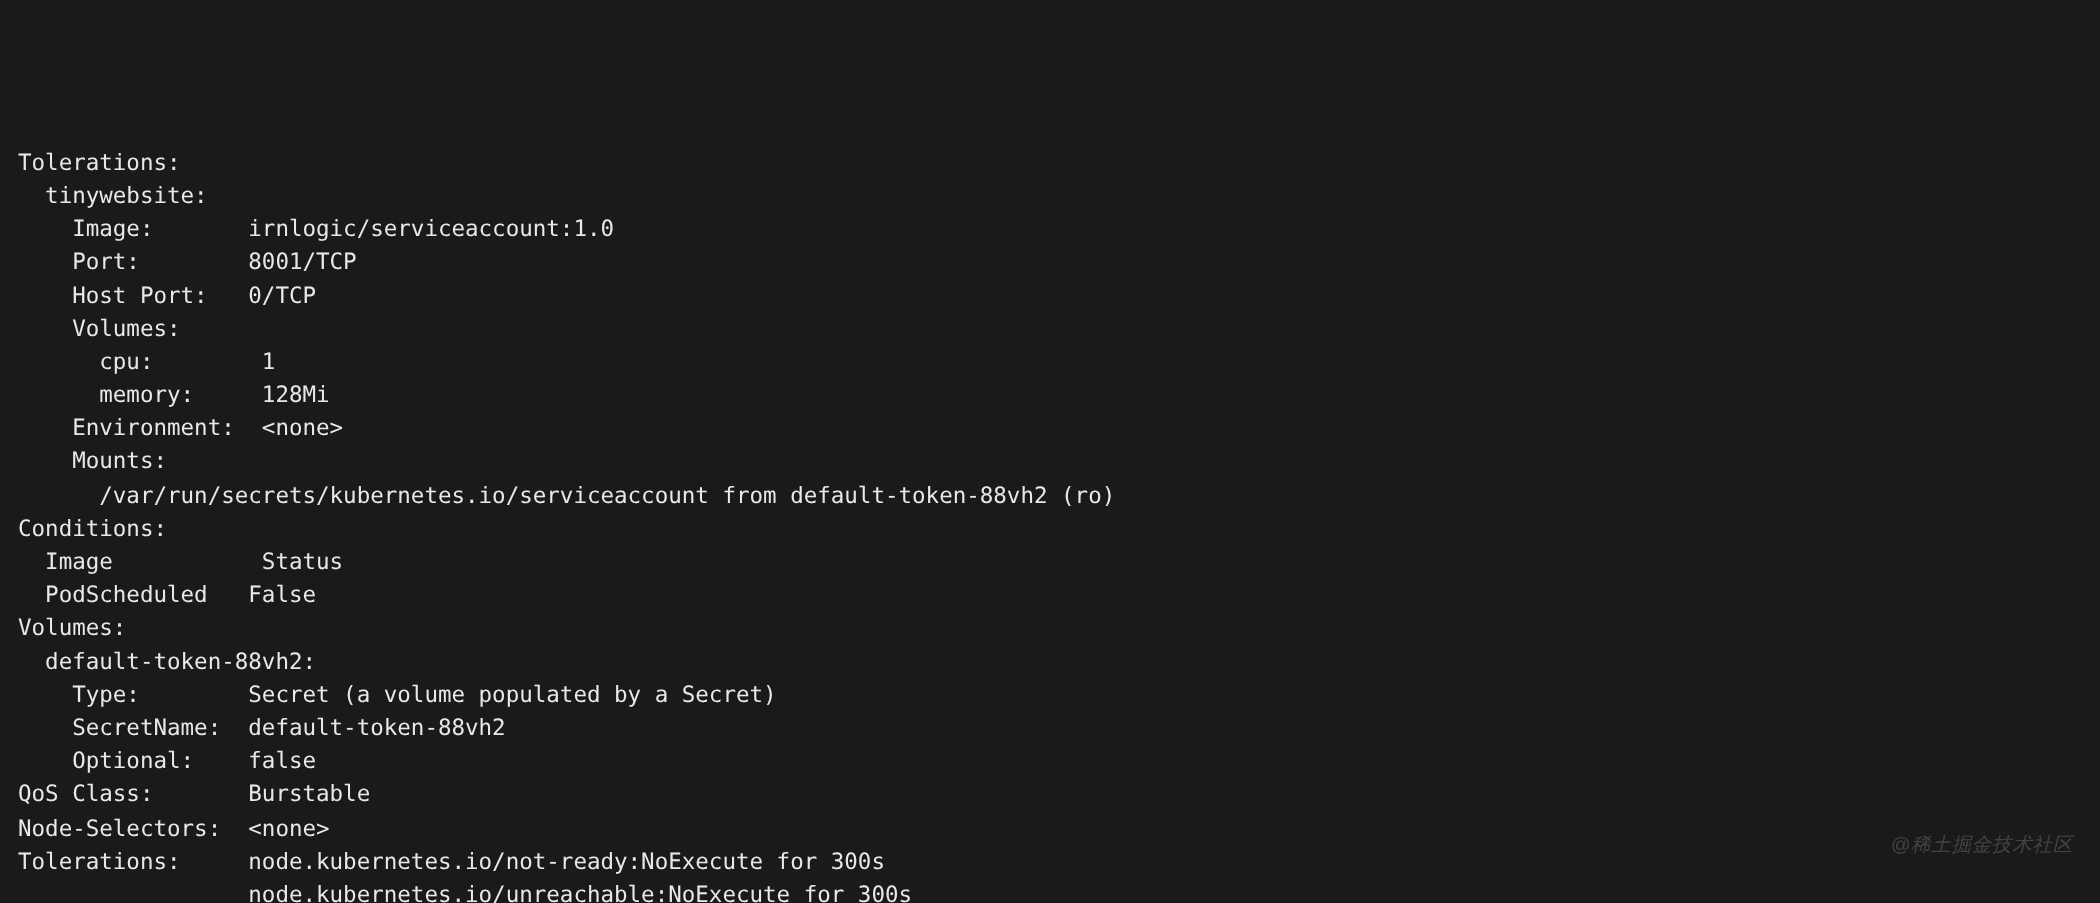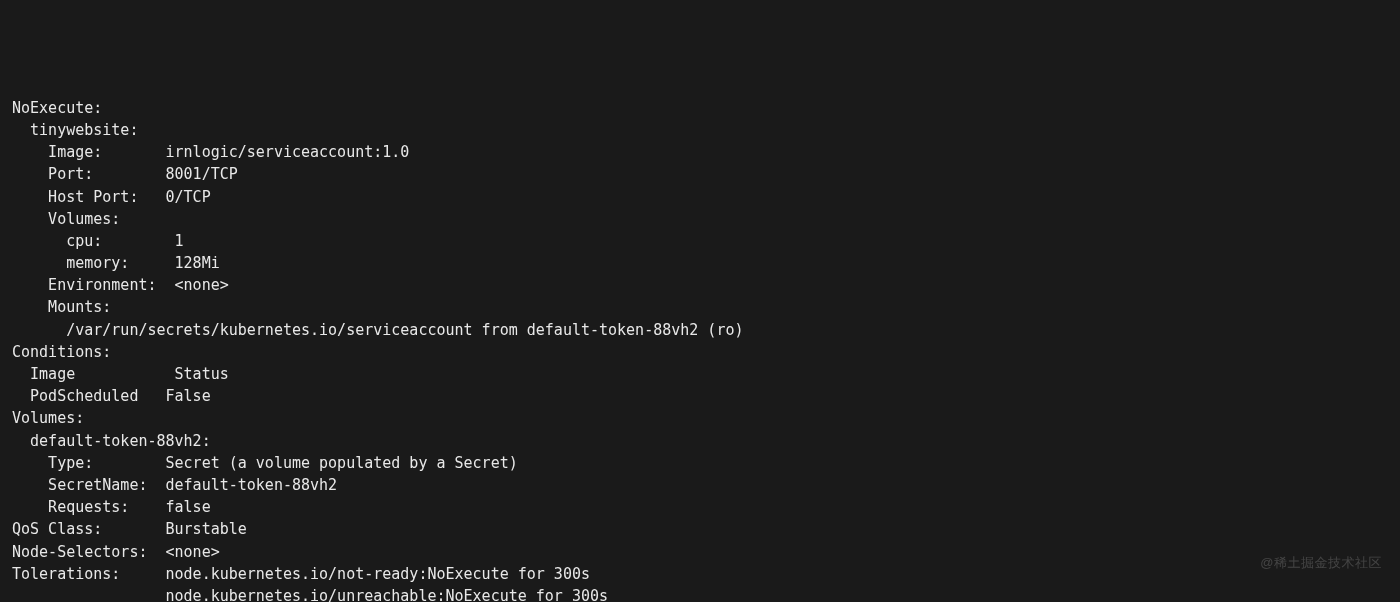--- a/index.html
+++ b/index.html
@@ -22,46 +22,47 @@
     }
     .watermark {
       position: absolute;
       right: 18px;
       bottom: 30px;
       color: rgba(255,255,255,0.18);
       font-family: sans-serif;
       font-size: 13px;
       letter-spacing: 0.5px;
       pointer-events: none;
+      font-style: italic;
     }
   </style>
 </head>
 <body>
 
 
 
-<div><span>NoExecute:</span>
+<div><span>Tolerations:</span>
 <span>  tinywebsite:</span>
 <span>    Image:       irnlogic/serviceaccount:1.0</span>
 <span>    Port:        8001/TCP</span>
 <span>    Host Port:   0/TCP</span>
 <span>    Volumes:</span>
 <span>      cpu:        1</span>
 <span>      memory:     128Mi</span>
 <span>    Environment:  &lt;none&gt;</span>
 <span>    Mounts:</span>
 <span>      /var/run/secrets/kubernetes.io/serviceaccount from default-token-88vh2 (ro)</span>
 <span>Conditions:</span>
 <span>  Image           Status</span>
 <span>  PodScheduled   False</span>
 <span>Volumes:</span>
 <span>  default-token-88vh2:</span>
 <span>    Type:        Secret (a volume populated by a Secret)</span>
 <span>    SecretName:  default-token-88vh2</span>
-<span>    Requests:    false</span>
+<span>    Optional:    false</span>
 <span>QoS Class:       Burstable</span>
 <span>Node-Selectors:  &lt;none&gt;</span>
 <span>Tolerations:     node.kubernetes.io/not-ready:NoExecute for 300s</span>
 <span>                 node.kubernetes.io/unreachable:NoExecute for 300s</span>
 
 
 
 
 </div>
 

